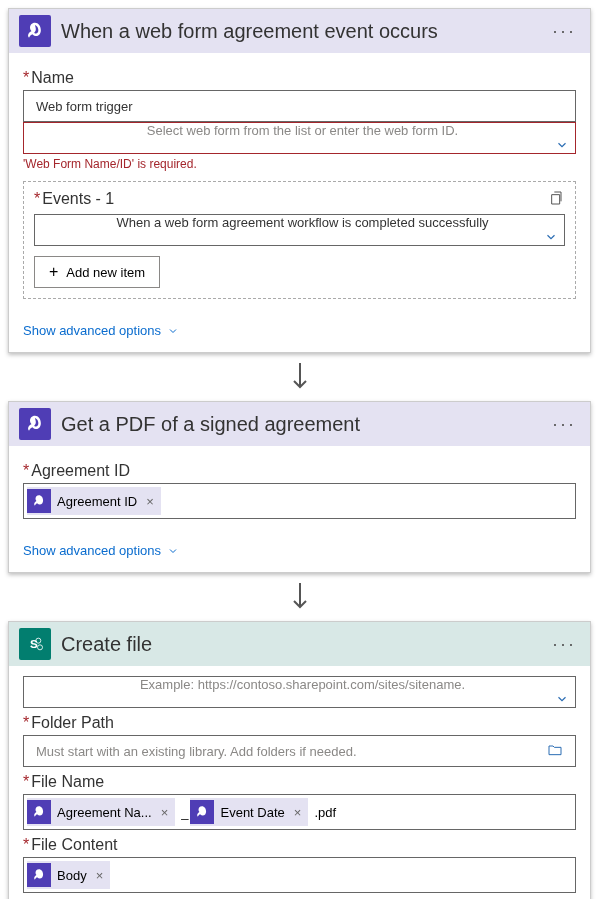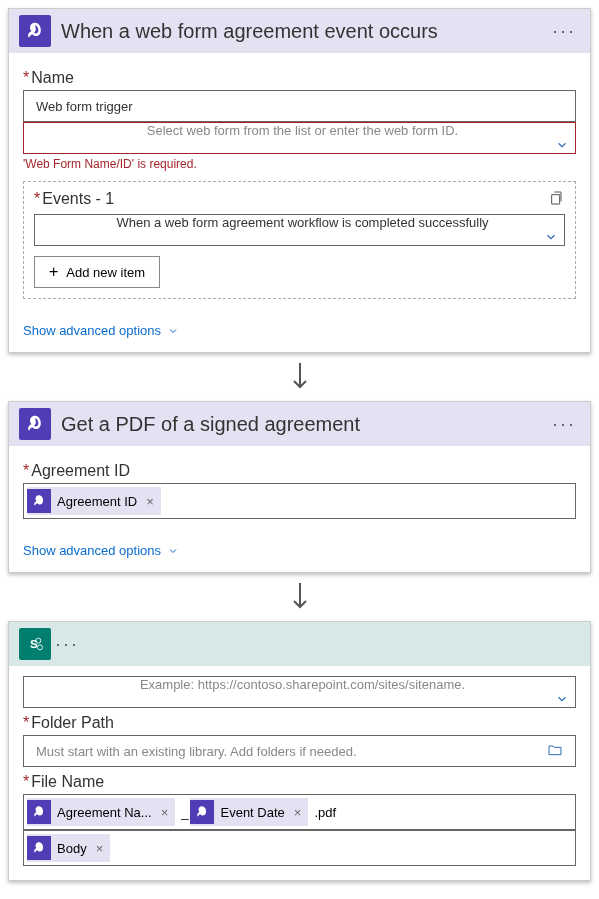--- a/index.html
+++ b/index.html
@@ -138,20 +138,21 @@
 
 <div class="card">
   <div class="header teal">
     <div class="icon-box sp">
       <svg width="20" height="20" viewBox="0 0 24 24">
           <text x="6" y="17" fill="#fff" font-size="14" font-family="Segoe UI" font-weight="600">S</text>
           <circle cx="16" cy="8" r="3" fill="none" stroke="#fff" stroke-width="1"></circle>
           <circle cx="18" cy="16" r="3" fill="none" stroke="#fff" stroke-width="1"></circle>
         </svg>
     </div>
+    <div class="header-title">Create file</div>
     <div class="ellipsis">···</div>
   </div>
   <div class="body">
     <div class="input-box dropdown">
       <span class="placeholder">Example: https://contoso.sharepoint.com/sites/sitename.</span>
       <span class="chev"><svg width="14" height="14" viewBox="0 0 24 24">
             <path fill="none" stroke="#2a6cb3" stroke-width="2" d="M6 9l6 6 6-6"></path>
           </svg></span>
     </div>
 
@@ -180,20 +181,21 @@
             <svg width="14" height="14" viewBox="0 0 24 24">
               <path fill="#fff" d="M12 2C8 2 6 5 6 8c0 3 2 4 2 4s-3 1-4 4c-1 3 1 4 1 4s1-3 4-4c0 0 1 2 4 2 4 0 6-3 6-7 0-5-3-9-7-9z"></path>
             </svg>
           </span>
         <span class="tlabel">Event Date</span>
         <span class="tclose">×</span>
       </div>
       <span class="suffix">.pdf</span>
     </div>
 
+    <div class="label"><span class="req">*</span><span>File Content</span></div>
     <div class="token-row">
       <div class="token">
         <span class="ticon">
             <svg width="14" height="14" viewBox="0 0 24 24">
               <path fill="#fff" d="M12 2C8 2 6 5 6 8c0 3 2 4 2 4s-3 1-4 4c-1 3 1 4 1 4s1-3 4-4c0 0 1 2 4 2 4 0 6-3 6-7 0-5-3-9-7-9z"></path>
             </svg>
           </span>
         <span class="tlabel">Body</span>
         <span class="tclose">×</span>
       </div>

